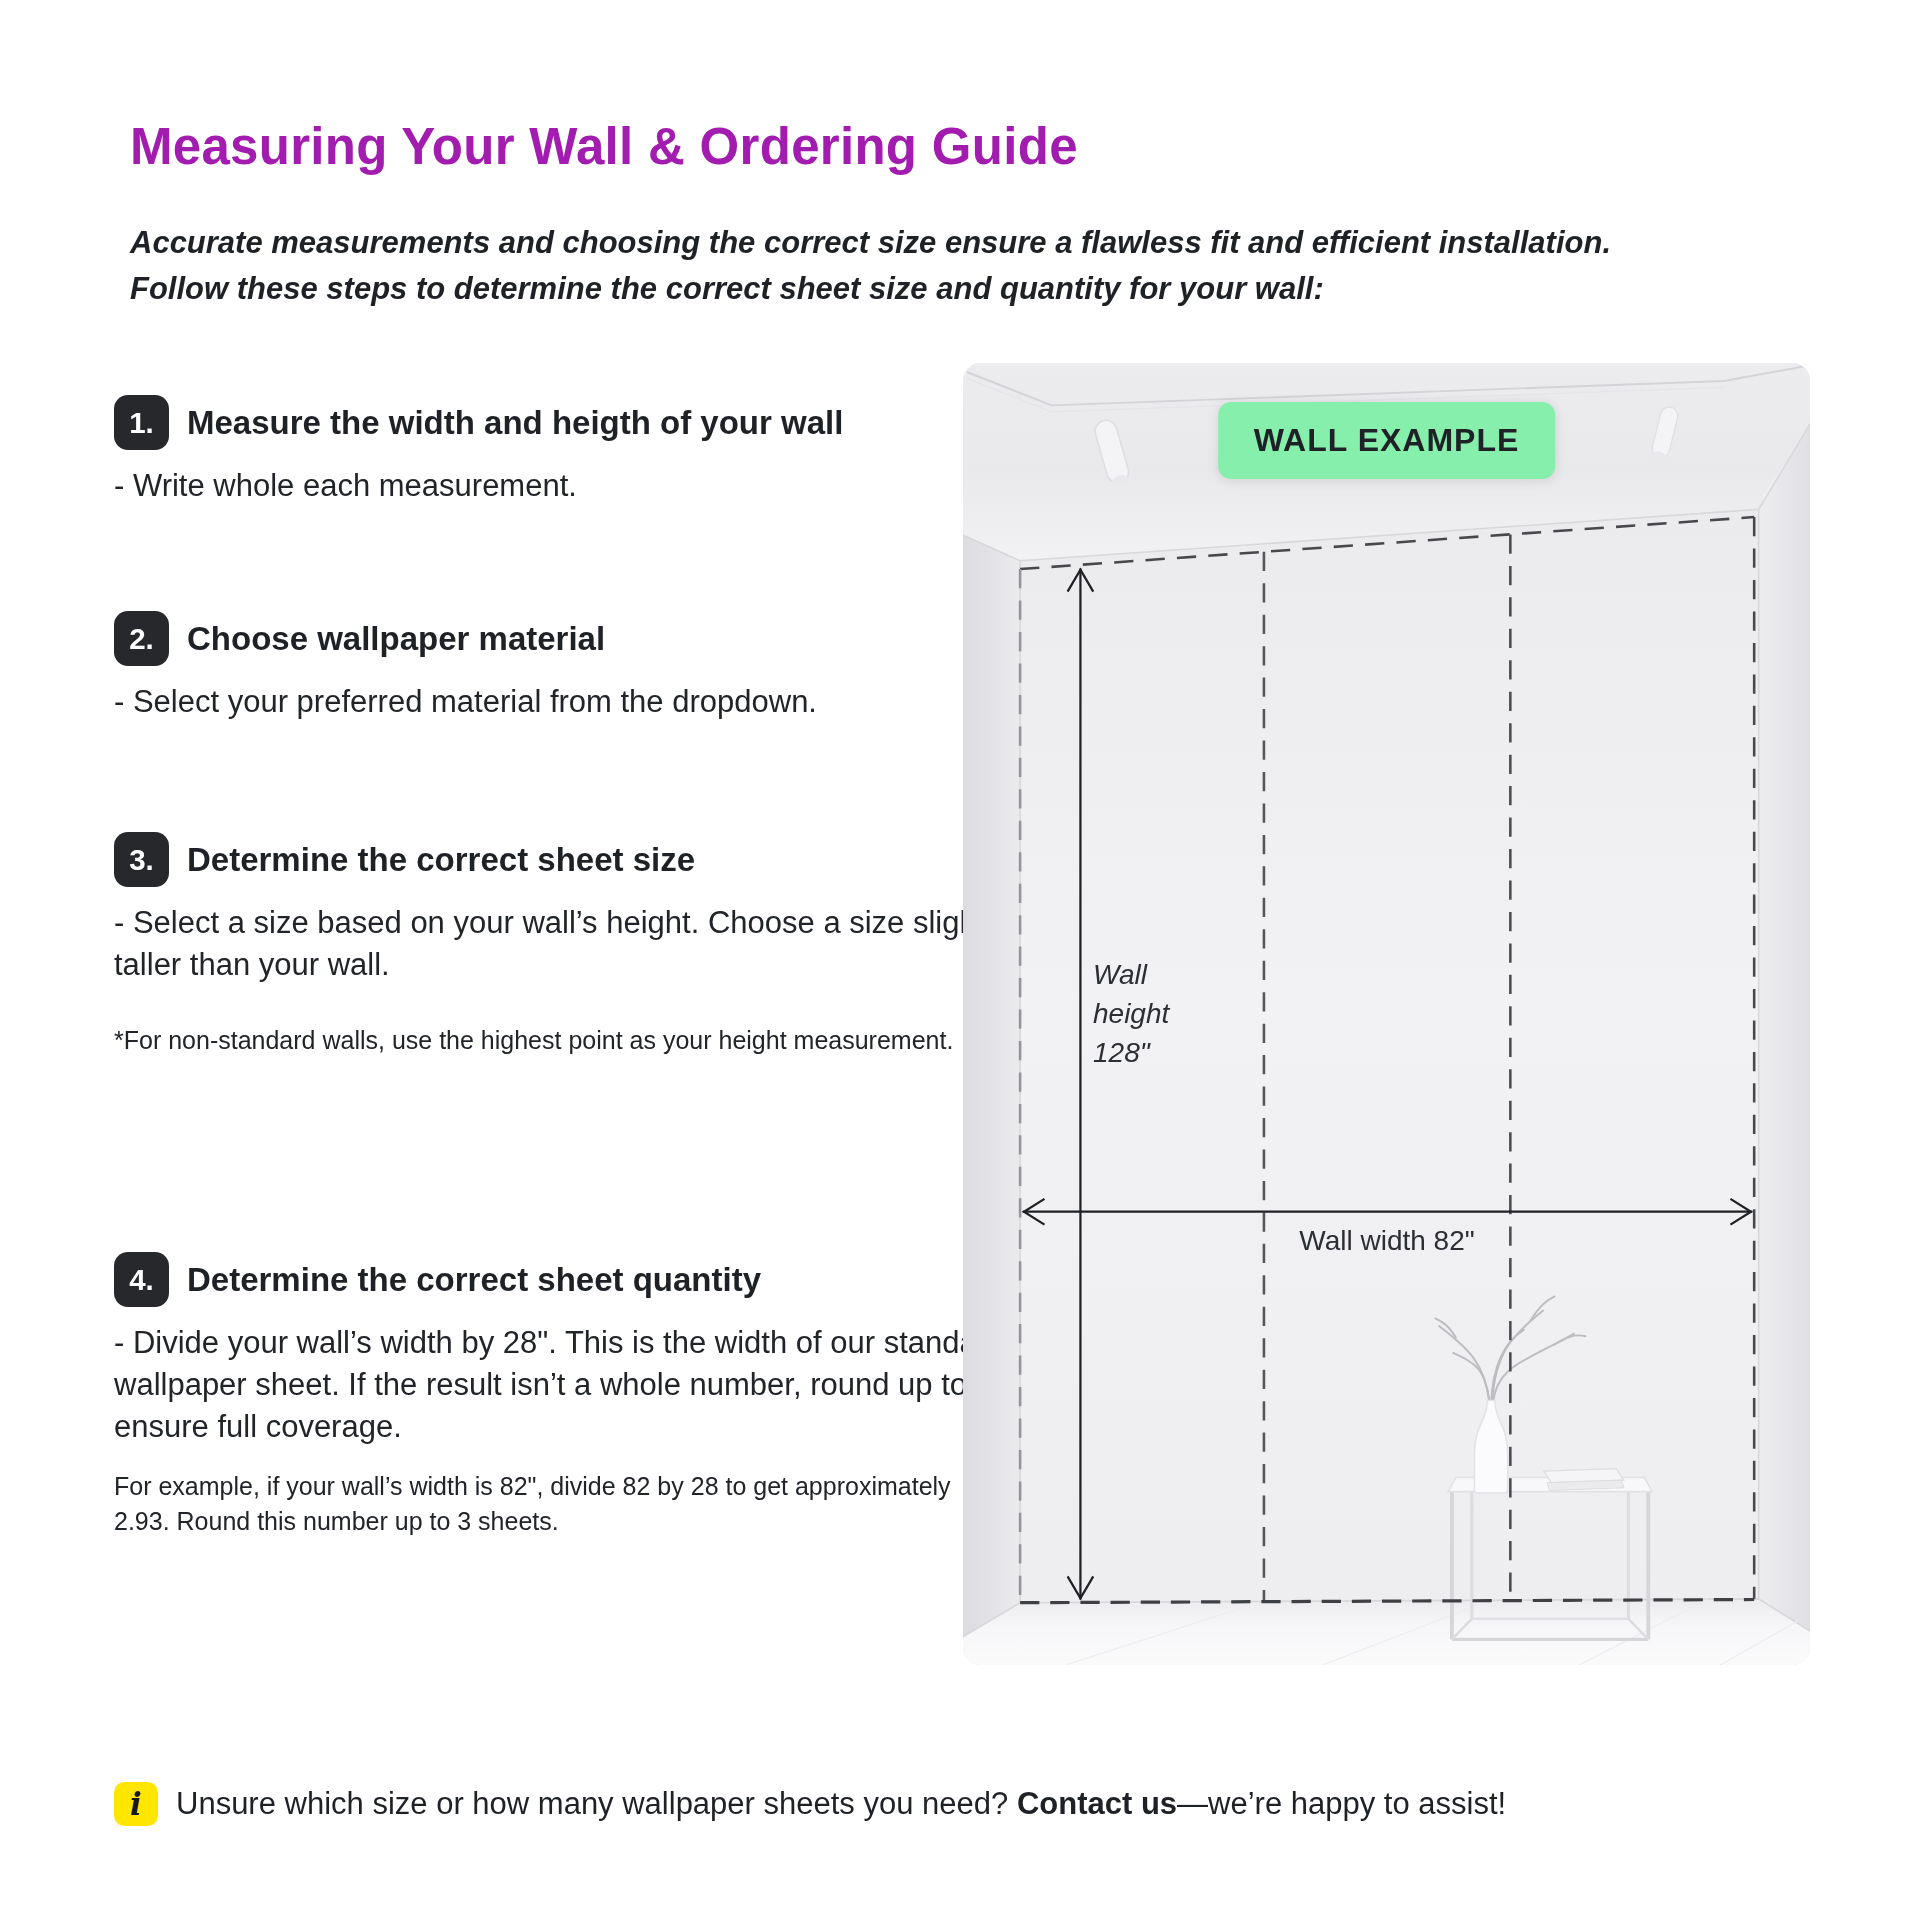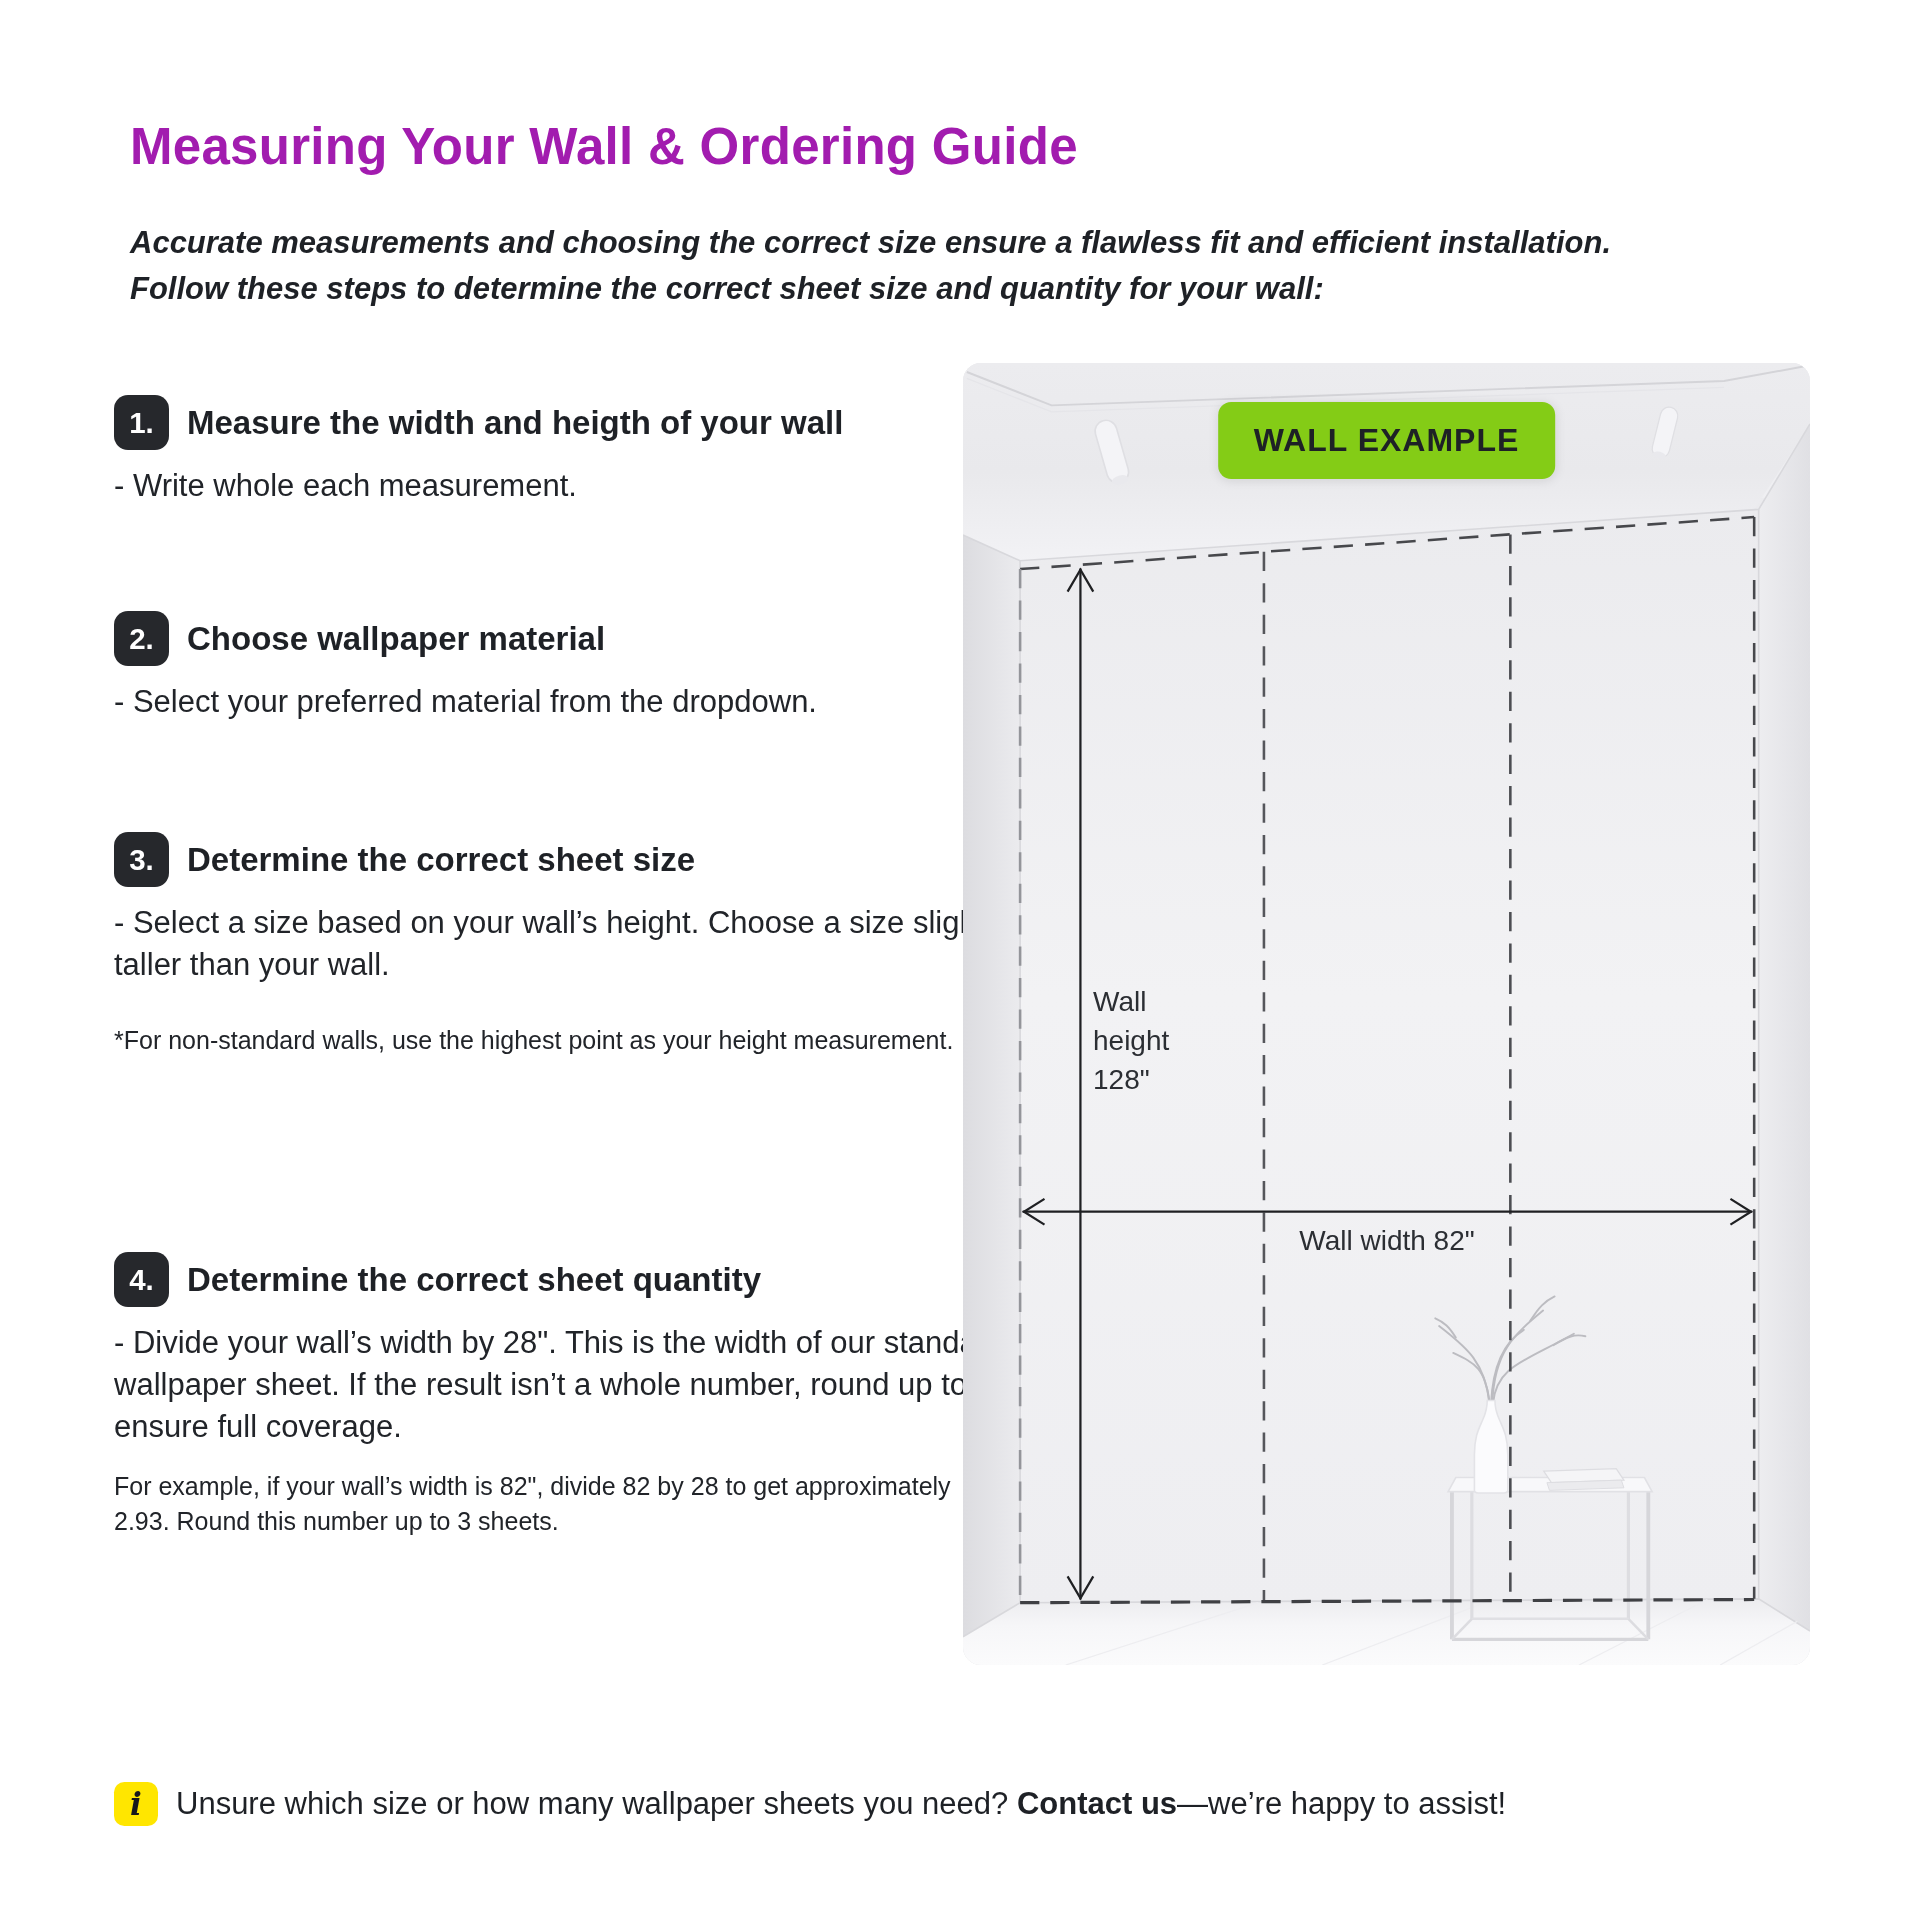--- a/index.html
+++ b/index.html
@@ -45,28 +45,28 @@
   
   .wall-photo{
     left:963px;top:363px;width:847px;height:1302px;
     border-radius:18px;overflow:hidden;margin:0;
     background:#efeff2;
   }
   .wall-photo svg{position:absolute;left:0;top:0;width:100%;height:100%;display:block;}
   .wall-badge{
     position:absolute;top:39px;left:50%;transform:translateX(-50%);
     height:77px;padding:0 36px;border-radius:13px;
-    background:#84cc16;box-shadow:0 1.9px 10.3px rgba(0,0,0,.10);
+    background:#86efac;box-shadow:0 1.9px 10.3px rgba(0,0,0,.10);
     display:flex;align-items:center;justify-content:center;
     font-size:32px;font-weight:700;letter-spacing:1px;color:#1e2126;
     white-space:nowrap;
   }
   .h-label{
-    position:absolute;left:130px;top:619px;
-    font-size:28px;line-height:39px;color:#2b2e33;
+    position:absolute;left:130px;top:592px;
+    font-size:28px;line-height:39px;color:#2b2e33;font-style:italic;
   }
   .h-label span{display:block;}
   .w-label{
     position:absolute;left:244px;top:862px;width:360px;
     text-align:center;font-size:28px;color:#2b2e33;
   }
 
   
   .assist{
     left:114px;top:1782px;width:1605px;

